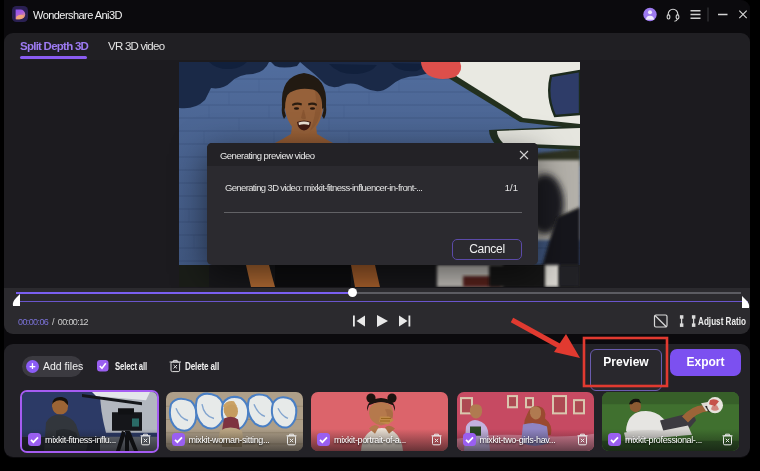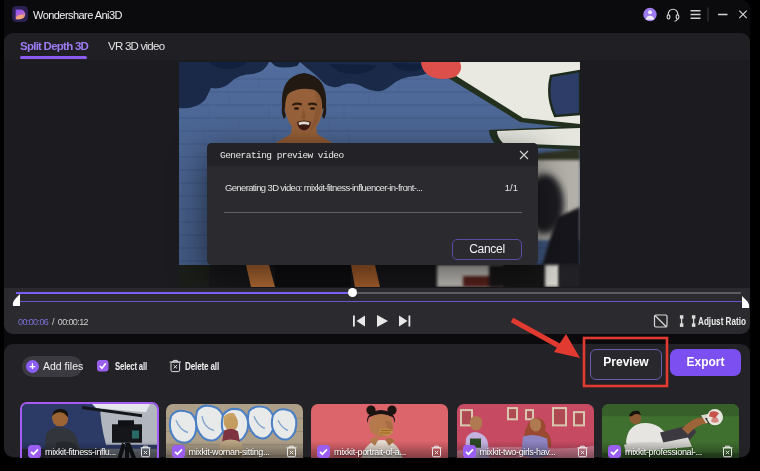--- a/index.html
+++ b/index.html
@@ -18,21 +18,21 @@
     background:#201f23; border-radius:9px 9px 0 0; }
   #tab1 { position:absolute; left:16px; top:7px; font-size:11.5px; font-weight:bold; color:#9d7bf2; letter-spacing:-0.75px; }
   #tab1u { position:absolute; left:16px; top:23px; width:67px; height:2.5px; background:#8a5cf0; border-radius:2px; }
   #tab2 { position:absolute; left:104px; top:7px; font-size:11.5px; color:#e3e3e3; letter-spacing:-0.75px; }
   
   #stage { position:absolute; left:0; top:60px; width:746px; height:228px; background:#1c1b1f; }
   #video { position:absolute; left:175px; top:2px; width:401px; height:225px; }
   
   #modal { position:absolute; left:203px; top:83px; width:331px; height:122px;
     background:#2b2a2f; border-radius:5px; box-shadow:0 10px 34px rgba(0,0,0,.55); overflow:hidden; }
-  #mhead { position:absolute; left:0; top:0; width:331px; height:23px; background:#232226;font-family:Liberation Mono, monospace; }
+  #mhead { position:absolute; left:0; top:0; width:331px; height:23px; background:#232226; }
   #mtitle { position:absolute; left:13px; top:7px; font-size:9.5px; color:#e8e8e8; letter-spacing:-0.55px; }
   #mx { position:absolute; right:9px; top:7px; width:10px; height:10px; }
   #mtext { position:absolute; left:18px; top:39px; font-size:9.5px; color:#e2e2e2; letter-spacing:-0.65px; }
   #mcount { position:absolute; right:20px; top:39px; font-size:9.5px; color:#e2e2e2; }
   #mprog { position:absolute; left:17px; top:69px; width:298px; height:1px; background:#626266; }
   #mcancel { position:absolute; right:16px; top:96px; width:70px; height:21px;
     border:1px solid #5b4aa8; border-radius:5px; color:#f0f0f0; font-size:12px;
     letter-spacing:-0.3px; text-align:center; line-height:19px; }
   
   #ctrlbar { position:absolute; left:0; top:288px; width:746px; height:46px;
@@ -49,29 +49,29 @@
   
   #bpanel { position:absolute; left:0; top:344px; width:746px; height:113px;
     background:#232227; border-radius:9px; }
   #addfiles { position:absolute; left:18px; top:12px; width:60px; white-space:nowrap; height:21px;
     background:#3b3a40; border-radius:11px; }
   #addfiles .pc { position:absolute; left:4px; top:3.5px; width:13px; height:13px; border-radius:50%;
     background:#8b5cf6; color:#fff; font-size:11px; line-height:12px; text-align:center; font-weight:bold;}
   #addfiles .lb { position:absolute; left:21px; top:4px; font-size:10.5px; color:#f0f0f0; }
   #selall  { position:absolute; left:93px; top:14px; }
   #delall  { position:absolute; left:163px; top:13px; }
-  #previewbtn { position:absolute; left:586px; top:5px; width:72px; height:31px;
+  #previewbtn { position:absolute; left:586px; top:5px; width:72px; height:42px;
     background:#29282d; border:1px solid #6a5cae; border-radius:6px; color:#fff;
     font-size:12px; font-weight:bold; text-align:center; line-height:25px; }
   #exportbtn { position:absolute; left:666px; top:5px; width:71px; height:27px;
     background:#7c50f0; border-radius:7px; color:#fff; font-size:12px; font-weight:bold;
     text-align:center; line-height:27px; }
   
   .thumb { position:absolute; top:48px; width:137px; height:59px; border-radius:7px;
-    overflow:hidden; background:#333;margin-top:12px; }
+    overflow:hidden; background:#333; }
   .thumb .art { position:absolute; left:0; top:0; }
   .cap { position:absolute; left:0; bottom:0; width:100%; height:22px;
     background:linear-gradient(rgba(10,10,12,0), rgba(10,10,12,.55)); }
   .ck { position:absolute; left:6px; bottom:5px; width:13px; height:13px; border-radius:3.5px;
     background:#9a5ff0; }
   .fname { position:absolute; left:23px; bottom:6px; font-size:9px; color:#fff; letter-spacing:-0.35px;
     text-shadow:0 1px 2px rgba(0,0,0,.9); white-space:nowrap; }
   .trash { position:absolute; right:6px; bottom:5px; }
   #th1 { left:16px; border:2px solid #a55cf2; top:46px; height:63px; width:139px;}
   #th2 { left:161.5px; }

